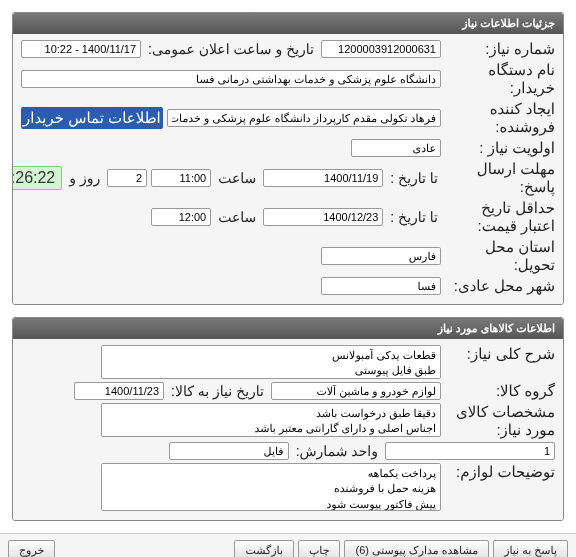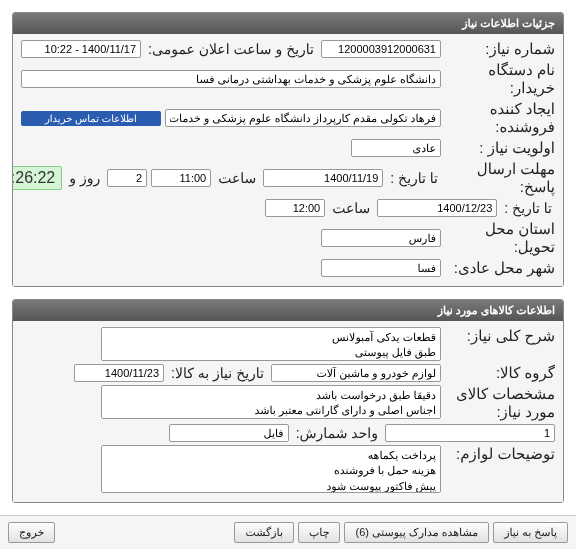--- a/index.html
+++ b/index.html
@@ -59,23 +59,23 @@
     resize: none;
   }
   .w-full { flex: 1; }
   .w-120 { width: 120px; }
   .w-90 { width: 90px; }
   .w-60 { width: 60px; }
   .w-40 { width: 40px; }
   .badge-blue {
     background: #2a5db0;
     color: #fff;
-    padding: 2px 24px;
-    border-radius: 2px;
-    font-size: 10px;
+    padding: 2px 2px;
+    border-radius: 2px;
+    font-size: 15px;
     cursor: pointer;
   }
   .badge-green {
     background: #d4f5d4;
     border: 1px solid #8c8;
     padding: 2px 6px;
     border-radius: 2px;
     font-size: 16px;
     color: #333;
   }
@@ -145,20 +145,21 @@
       <input type="text" class="w-120" readonly="" value="1400/11/19" style="">
       <span class="label-sm">ساعت</span>
       <input type="text" class="w-60" readonly="" value="11:00" style="">
       <input type="text" class="w-40" readonly="" value="2" style="">
       <span class="label-sm">روز و</span>
       <span class="badge-green">00:26:22</span>
       <span class="label-sm">ساعت باقی مانده</span>
     </div>
 
     <div class="row">
+      <span class="label">حداقل تاریخ اعتبار قیمت:</span>
       <span class="label-sm">تا تاریخ :</span>
       <input type="text" class="w-120" readonly="" value="1400/12/23" style="">
       <span class="label-sm">ساعت</span>
       <input type="text" class="w-60" readonly="" value="12:00" style="">
     </div>
 
     <div class="row">
       <span class="label">استان محل تحویل:</span>
       <input type="text" class="w-120" readonly="" value="فارس" style="">
     </div>

